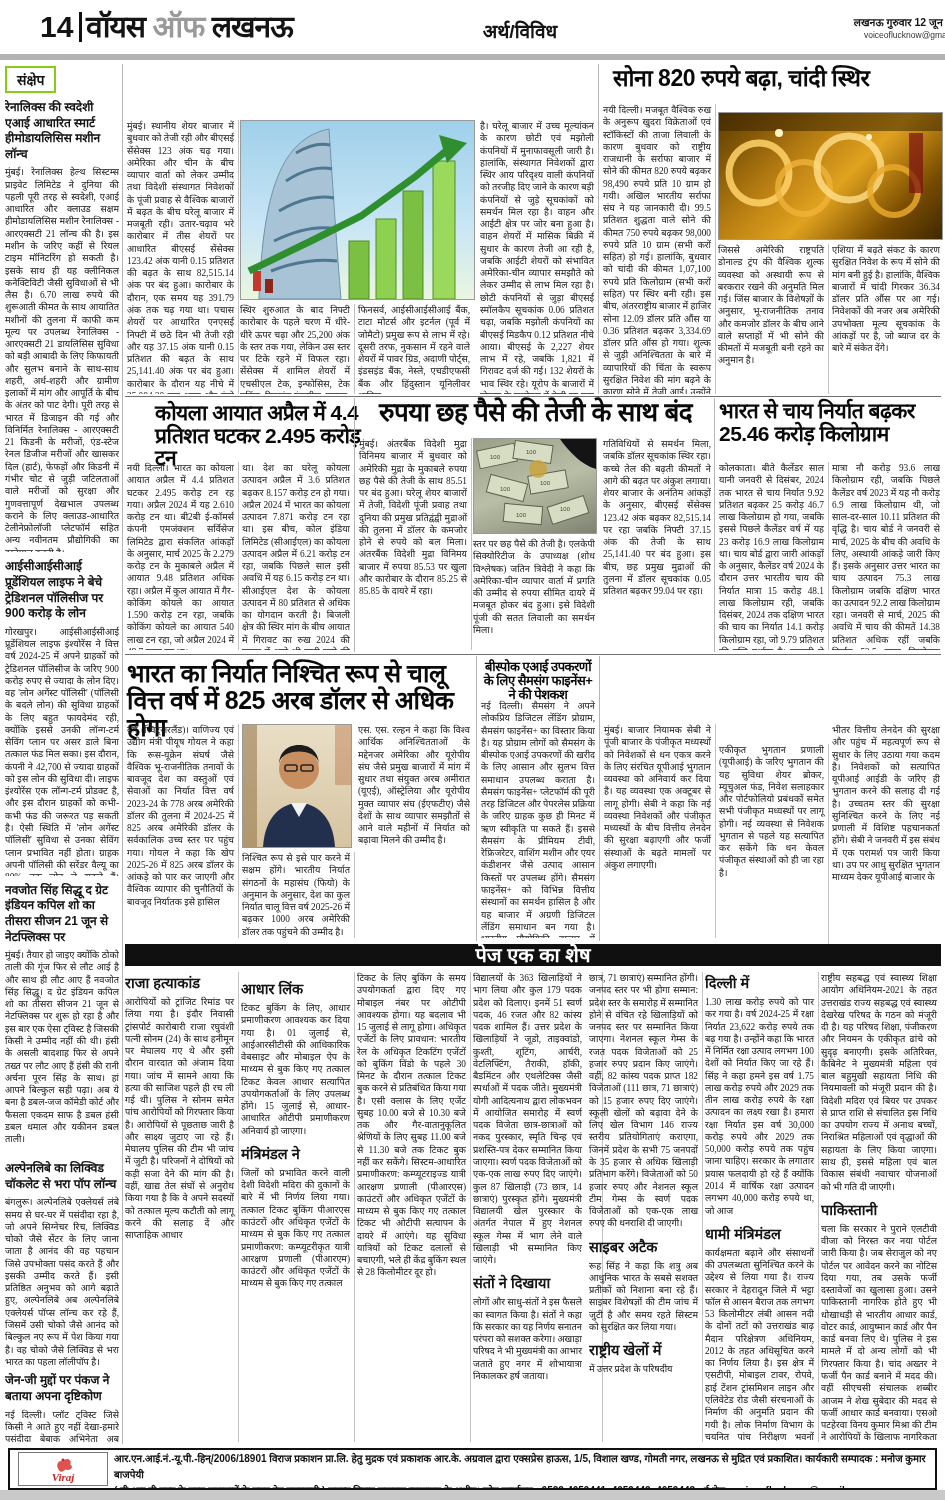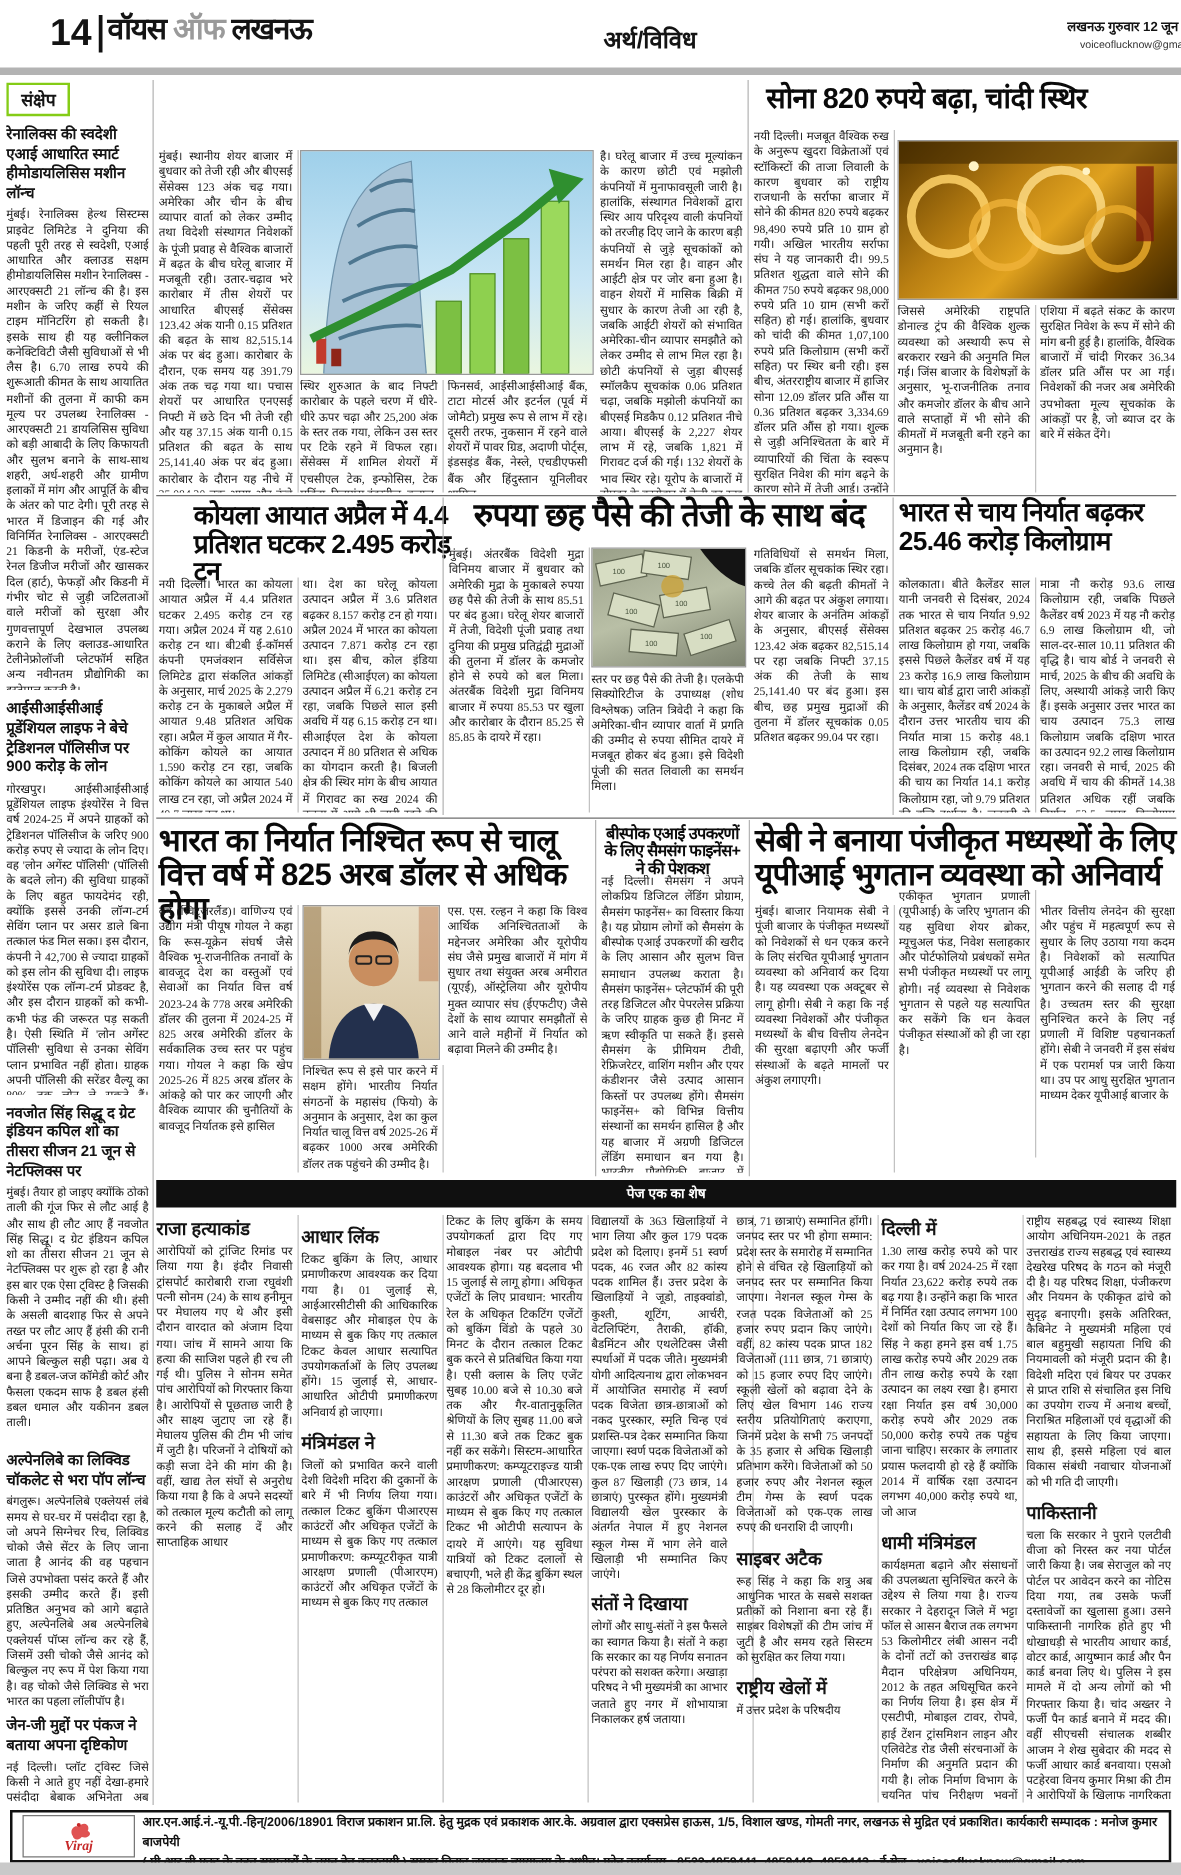--- a/index.html
+++ b/index.html
@@ -7,41 +7,41 @@
         font-family:"Liberation Serif",serif;color:#141414;overflow:hidden;}
   .abs{position:absolute;}
   .body-text{font-size:9.3px;line-height:1.32;text-align:justify;overflow:hidden;color:#181818;}
   .headline{font-family:"Liberation Sans",sans-serif;font-weight:bold;color:#0a0a0a;line-height:1.08;letter-spacing:-0.5px;}
   .rule-r{border-right:1px solid #c2c2c2;}
   .vsep{position:absolute;width:1px;background:#b5b5b5;}
   .hsep{position:absolute;height:1px;background:#6f6f6f;}
   
   #pageno{font-family:"Liberation Sans",sans-serif;font-weight:bold;font-size:30px;
           border-right:3px solid #111;padding-right:6px;line-height:1;}
-  #masthead{font-family:"Liberation Sans",sans-serif;font-weight:bold;font-size:24px;line-height:1;letter-spacing:-1px;}
+  #masthead{font-family:"Liberation Sans",sans-serif;font-weight:bold;font-size:30px;line-height:1;letter-spacing:-1px;}
   #masthead .gray{color:#9a9a9a;}
   #section-title{font-family:"Liberation Sans",sans-serif;font-weight:bold;font-size:19px;}
   #dateline{font-family:"Liberation Sans",sans-serif;font-weight:bold;font-size:10.5px;text-align:right;line-height:1.3;}
   #hdr-email{font-weight:normal;font-size:8.5px;color:#333;}
   #gray-bar{background:#b3b3b3;}
   
   #sidebar{overflow:hidden;}
   .sb-title-box{display:inline-block;border:2px solid #84cc16;padding:2px 10px;
                 font-family:"Liberation Sans",sans-serif;font-weight:bold;font-size:14px;}
   .brief-head{font-family:"Liberation Sans",sans-serif;font-weight:bold;font-size:12px;line-height:1.3;margin:7px 0 4px 0;}
   .brief-body{font-size:9.3px;line-height:1.32;text-align:justify;}
   
   .img-frame{overflow:hidden;border:1px solid #9a9a9a;}
   #sensex-img{background:linear-gradient(180deg,#9fd0ea 0%,#c9e6f5 60%,#eaf6e0 100%);}
   #gold-img{background:linear-gradient(135deg,#5c3a00 0%,#b97f12 35%,#e0a21f 55%,#7a4d00 80%,#3f2800 100%);}
   #dollar-img{background:linear-gradient(160deg,#9aa089 0%,#b9bfa6 50%,#7d8370 100%);}
   #goyal-img{background:linear-gradient(180deg,#e9dec6 0%,#d6c4a1 100%);}
   
   #band-title{background:#101010;color:#fff;text-align:center;
-              font-family:"Liberation Sans",sans-serif;font-weight:bold;font-size:11px;line-height:22px;}
+              font-family:"Liberation Sans",sans-serif;font-weight:bold;font-size:20px;line-height:22px;}
   
   .cont-col{overflow:hidden;}
   .cont-sub{font-family:"Liberation Sans",sans-serif;font-weight:bold;font-size:14.5px;margin:6px 0 4px 0;}
   .cont-body{font-size:9.3px;line-height:1.32;text-align:justify;}
   
   #footer-box{border:2px solid #111;background:#fff;}
   #footer-text{font-family:"Liberation Sans",sans-serif;font-size:10px;font-weight:bold;line-height:1.6;color:#111;}
   #footer-text .em{font-weight:bold;}
   #viraj{border:1px solid #777;display:flex;align-items:center;justify-content:center;flex-direction:column;background:#fff;}
   #viraj .vname{font-family:"Liberation Serif",serif;font-style:italic;font-weight:bold;color:#c62828;font-size:11px;line-height:1;}
@@ -193,23 +193,22 @@
   <div class="abs body-text rule-r" style="left:242px;top:852px;width:108px;height:86px;padding-right:4px;">निश्चित रूप से इसे पार करने में सक्षम होंगे। भारतीय निर्यात संगठनों के महासंघ (फियो) के अनुमान के अनुसार, देश का कुल निर्यात चालू वित्त वर्ष 2025-26 में बढ़कर 1000 अरब अमेरिकी डॉलर तक पहुंचने की उम्मीद है।</div>
   <div class="abs body-text" style="left:358px;top:724px;width:112px;height:214px;">एस. एस. रल्हन ने कहा कि विश्व आर्थिक अनिश्चितताओं के मद्देनजर अमेरिका और यूरोपीय संघ जैसे प्रमुख बाजारों में मांग में सुधार तथा संयुक्त अरब अमीरात (यूएई), ऑस्ट्रेलिया और यूरोपीय मुक्त व्यापार संघ (ईएफटीए) जैसे देशों के साथ व्यापार समझौतों से आने वाले महीनों में निर्यात को बढ़ावा मिलने की उम्मीद है।</div>
 
   <div class="vsep" style="left:476px;top:656px;height:285px;"></div>
 
   <div class="abs headline" style="left:481px;top:660px;width:114px;font-size:13px;text-align:center;">बीस्पोक एआई उपकरणों के लिए सैमसंग फाइनेंस+ ने की पेशकश</div>
   <div class="abs body-text" style="left:481px;top:700px;width:114px;height:238px;">नई दिल्ली। सैमसंग ने अपने लोकप्रिय डिजिटल लेंडिंग प्रोग्राम, सैमसंग फाइनेंस+ का विस्तार किया है। यह प्रोग्राम लोगों को सैमसंग के बीस्पोक एआई उपकरणों की खरीद के लिए आसान और सुलभ वित्त समाधान उपलब्ध कराता है। सैमसंग फाइनेंस+ प्लेटफॉर्म की पूरी तरह डिजिटल और पेपरलेस प्रक्रिया के जरिए ग्राहक कुछ ही मिनट में ऋण स्वीकृति पा सकते हैं। इससे सैमसंग के प्रीमियम टीवी, रेफ्रिजरेटर, वाशिंग मशीन और एयर कंडीशनर जैसे उत्पाद आसान किस्तों पर उपलब्ध होंगे। सैमसंग फाइनेंस+ को विभिन्न वित्तीय संस्थानों का समर्थन हासिल है और यह बाजार में अग्रणी डिजिटल लेंडिंग समाधान बन गया है। भारतीय प्रौद्योगिकी बाजार में विस्तार के लिए यह अहम कदम माना जा रहा है।</div>
 
   <div class="vsep" style="left:599px;top:656px;height:285px;"></div>
 
-  <div class="abs headline" style="left:604px;top:660px;width:337px;font-size:25px;">सेबी ने बनाया पंजीकृत मध्यस्थों के लिए यूपीआई भुगतान व्यवस्था को अनिवार्य</div>
   <div class="abs body-text rule-r" style="left:604px;top:724px;width:107px;height:214px;padding-right:4px;">मुंबई। बाजार नियामक सेबी ने पूंजी बाजार के पंजीकृत मध्यस्थों को निवेशकों से धन एकत्र करने के लिए संरचित यूपीआई भुगतान व्यवस्था को अनिवार्य कर दिया है। यह व्यवस्था एक अक्टूबर से लागू होगी। सेबी ने कहा कि नई व्यवस्था निवेशकों और पंजीकृत मध्यस्थों के बीच वित्तीय लेनदेन की सुरक्षा बढ़ाएगी और फर्जी संस्थाओं के बढ़ते मामलों पर अंकुश लगाएगी।</div>
-  <div class="abs body-text rule-r" style="left:719px;top:712px;width:105px;height:214px;padding-right:4px;">एकीकृत भुगतान प्रणाली (यूपीआई) के जरिए भुगतान की यह सुविधा शेयर ब्रोकर, म्यूचुअल फंड, निवेश सलाहकार और पोर्टफोलियो प्रबंधकों समेत सभी पंजीकृत मध्यस्थों पर लागू होगी। नई व्यवस्था से निवेशक भुगतान से पहले यह सत्यापित कर सकेंगे कि धन केवल पंजीकृत संस्थाओं को ही जा रहा है।</div>
+  <div class="abs body-text rule-r" style="left:719px;top:744px;width:105px;height:214px;padding-right:4px;">एकीकृत भुगतान प्रणाली (यूपीआई) के जरिए भुगतान की यह सुविधा शेयर ब्रोकर, म्यूचुअल फंड, निवेश सलाहकार और पोर्टफोलियो प्रबंधकों समेत सभी पंजीकृत मध्यस्थों पर लागू होगी। नई व्यवस्था से निवेशक भुगतान से पहले यह सत्यापित कर सकेंगे कि धन केवल पंजीकृत संस्थाओं को ही जा रहा है।</div>
   <div class="abs body-text" style="left:832px;top:724px;width:108px;height:214px;">भीतर वित्तीय लेनदेन की सुरक्षा और पहुंच में महत्वपूर्ण रूप से सुधार के लिए उठाया गया कदम है। निवेशकों को सत्यापित यूपीआई आईडी के जरिए ही भुगतान करने की सलाह दी गई है। उच्चतम स्तर की सुरक्षा सुनिश्चित करने के लिए नई प्रणाली में विशिष्ट पहचानकर्ता होंगे। सेबी ने जनवरी में इस संबंध में एक परामर्श पत्र जारी किया था। उप पर आधु सुरक्षित भुगतान माध्यम देकर यूपीआई बाजार के</div>
 
   <div class="abs" id="band-title" style="left:125px;top:944px;width:816px;height:22px;">पेज एक का शेष</div>
 
   <div class="abs cont-col rule-r" style="left:125px;top:972px;width:109px;height:470px;padding-right:4px;">
     <div class="cont-sub" style="margin-top:0;">राजा हत्याकांड</div>
     <div class="cont-body">आरोपियों को ट्रांजिट रिमांड पर लिया गया है। इंदौर निवासी ट्रांसपोर्ट कारोबारी राजा रघुवंशी पत्नी सोनम (24) के साथ हनीमून पर मेघालय गए थे और इसी दौरान वारदात को अंजाम दिया गया। जांच में सामने आया कि हत्या की साजिश पहले ही रच ली गई थी। पुलिस ने सोनम समेत पांच आरोपियों को गिरफ्तार किया है। आरोपियों से पूछताछ जारी है और साक्ष्य जुटाए जा रहे हैं। मेघालय पुलिस की टीम भी जांच में जुटी है। परिजनों ने दोषियों को कड़ी सजा देने की मांग की है। वहीं, खाद्य तेल संघों से अनुरोध किया गया है कि वे अपने सदस्यों को तत्काल मूल्य कटौती को लागू करने की सलाह दें और साप्ताहिक आधार</div>
   </div>
   <div class="abs cont-col rule-r" style="left:241px;top:972px;width:109px;height:470px;padding-right:4px;">
     <div class="cont-sub">आधार लिंक</div>

